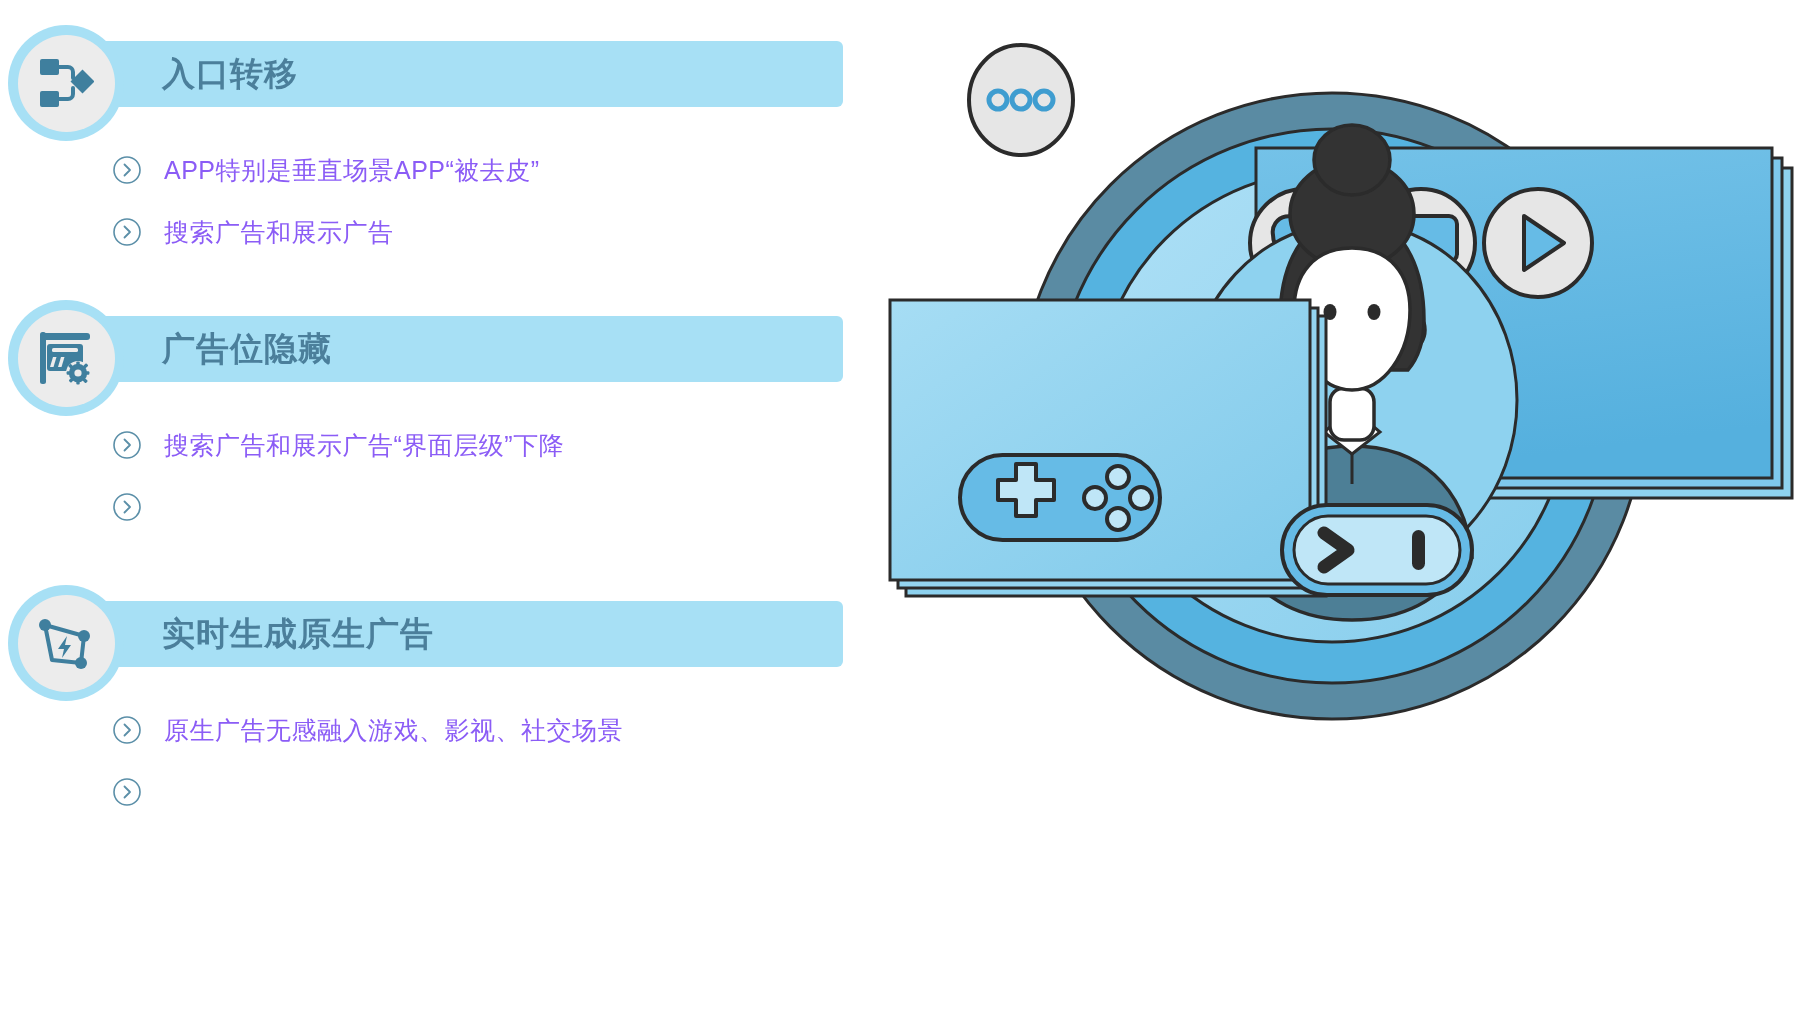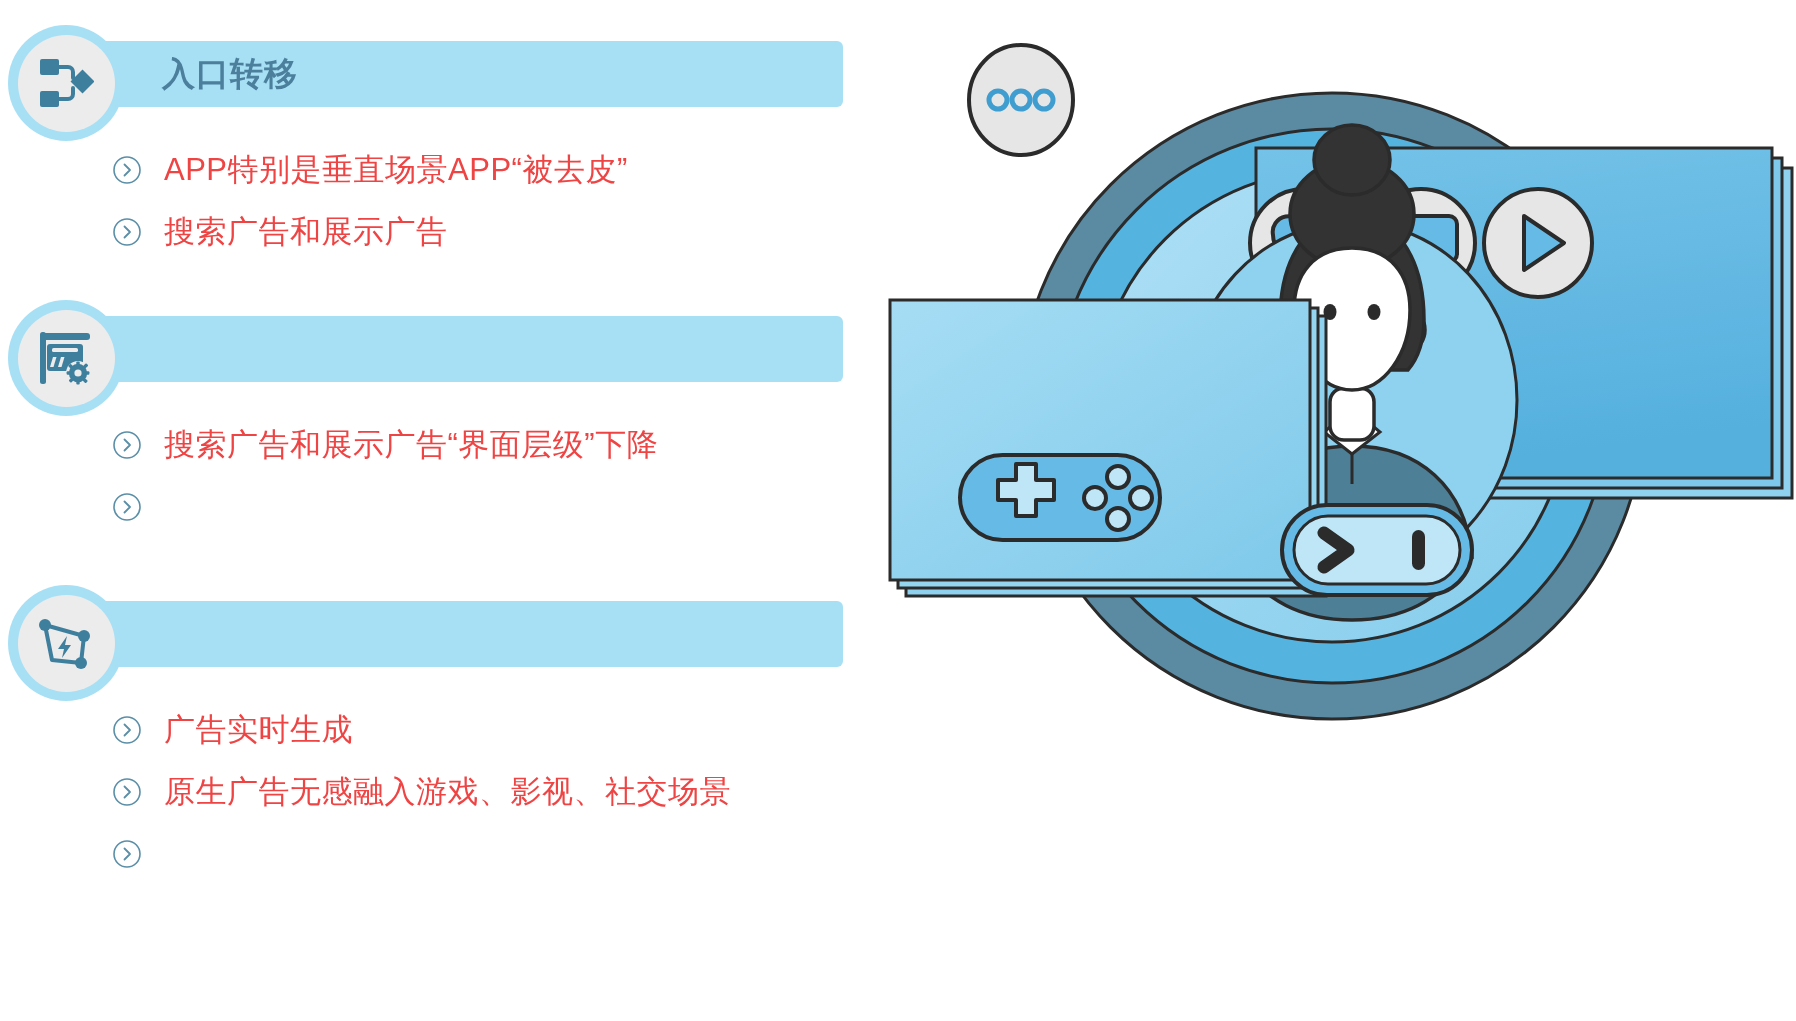--- a/index.html
+++ b/index.html
@@ -81,22 +81,22 @@
     height: 62px;
     padding-left: 112px;
   }
   .bullet-icon {
     flex: 0 0 auto;
     width: 30px; height: 30px;
     margin-right: 22px;
   }
   .bullet-icon svg { display: block; }
   .bullet-text {
-    font-size: 31px;
-    color: #ef4444;
+    font-size: 25px;
+    color: #8b5cf6;
     letter-spacing: 0.5px;
     white-space: nowrap;
     font-family: "Liberation Sans", "DejaVu Sans", sans-serif;
   }
 
   
   #illustration {
     position: absolute;
     right: 0; top: 0;
     width: 916px; height: 1021px;
@@ -173,20 +173,21 @@
                 <rect x="48" y="41.3" width="4.4" height="3.4" rx="1"></rect>
                 <rect x="32.1" y="34.1" width="3.4" height="4.4" rx="1" transform="rotate(-45 33.8 36.3)"></rect>
                 <rect x="46.5" y="48.5" width="3.4" height="4.4" rx="1" transform="rotate(-45 48.2 50.7)"></rect>
                 <rect x="46.5" y="34.1" width="4.4" height="3.4" rx="1" transform="rotate(-45 48.7 35.8)"></rect>
                 <rect x="32.1" y="48.5" width="4.4" height="3.4" rx="1" transform="rotate(-45 34.3 50.2)"></rect>
               </g>
             </svg>
           </span>
         </div>
       </div>
+      <div class="sec-title">广告位隐藏</div>
     </div>
     <div class="bullets">
       <div class="bullet-row">
         <span class="bullet-icon">
           <svg width="30" height="30" viewBox="0 0 30 30">
             <circle cx="15" cy="15" r="13" fill="none" stroke="#5b8fa8" stroke-width="1.6"></circle>
             <path d="M12.5 9.5 L18 15 L12.5 20.5" fill="none" stroke="#5b8fa8" stroke-width="1.8" stroke-linecap="round" stroke-linejoin="round"></path>
           </svg>
         </span>
         <span class="bullet-text">搜索广告和展示广告“界面层级”下降</span>
@@ -211,31 +212,23 @@
             <svg width="58" height="54" viewBox="0 0 58 54">
               <path d="M8 9 L47 20 L44 47 L15 44 Z" fill="none" stroke="#3f7f9e" stroke-width="4" stroke-linejoin="round"></path>
               <circle cx="8" cy="9" r="6" fill="#3f7f9e"></circle>
               <circle cx="47" cy="20" r="6" fill="#3f7f9e"></circle>
               <circle cx="44" cy="47" r="6" fill="#3f7f9e"></circle>
               <path d="M30 20 L21 33 L27 33 L25 42 L34 29 L28 29 Z" fill="#3f7f9e"></path>
             </svg>
           </span>
         </div>
       </div>
+      <div class="sec-title">实时生成原生广告</div>
     </div>
     <div class="bullets">
-      <div class="bullet-row">
-        <span class="bullet-icon">
-          <svg width="30" height="30" viewBox="0 0 30 30">
-            <circle cx="15" cy="15" r="13" fill="none" stroke="#5b8fa8" stroke-width="1.6"></circle>
-            <path d="M12.5 9.5 L18 15 L12.5 20.5" fill="none" stroke="#5b8fa8" stroke-width="1.8" stroke-linecap="round" stroke-linejoin="round"></path>
-          </svg>
-        </span>
-        <span class="bullet-text">广告实时生成</span>
-      </div>
       <div class="bullet-row">
         <span class="bullet-icon">
           <svg width="30" height="30" viewBox="0 0 30 30">
             <circle cx="15" cy="15" r="13" fill="none" stroke="#5b8fa8" stroke-width="1.6"></circle>
             <path d="M12.5 9.5 L18 15 L12.5 20.5" fill="none" stroke="#5b8fa8" stroke-width="1.8" stroke-linecap="round" stroke-linejoin="round"></path>
           </svg>
         </span>
         <span class="bullet-text">原生广告无感融入游戏、影视、社交场景</span>
       </div>
       <div class="bullet-row">

